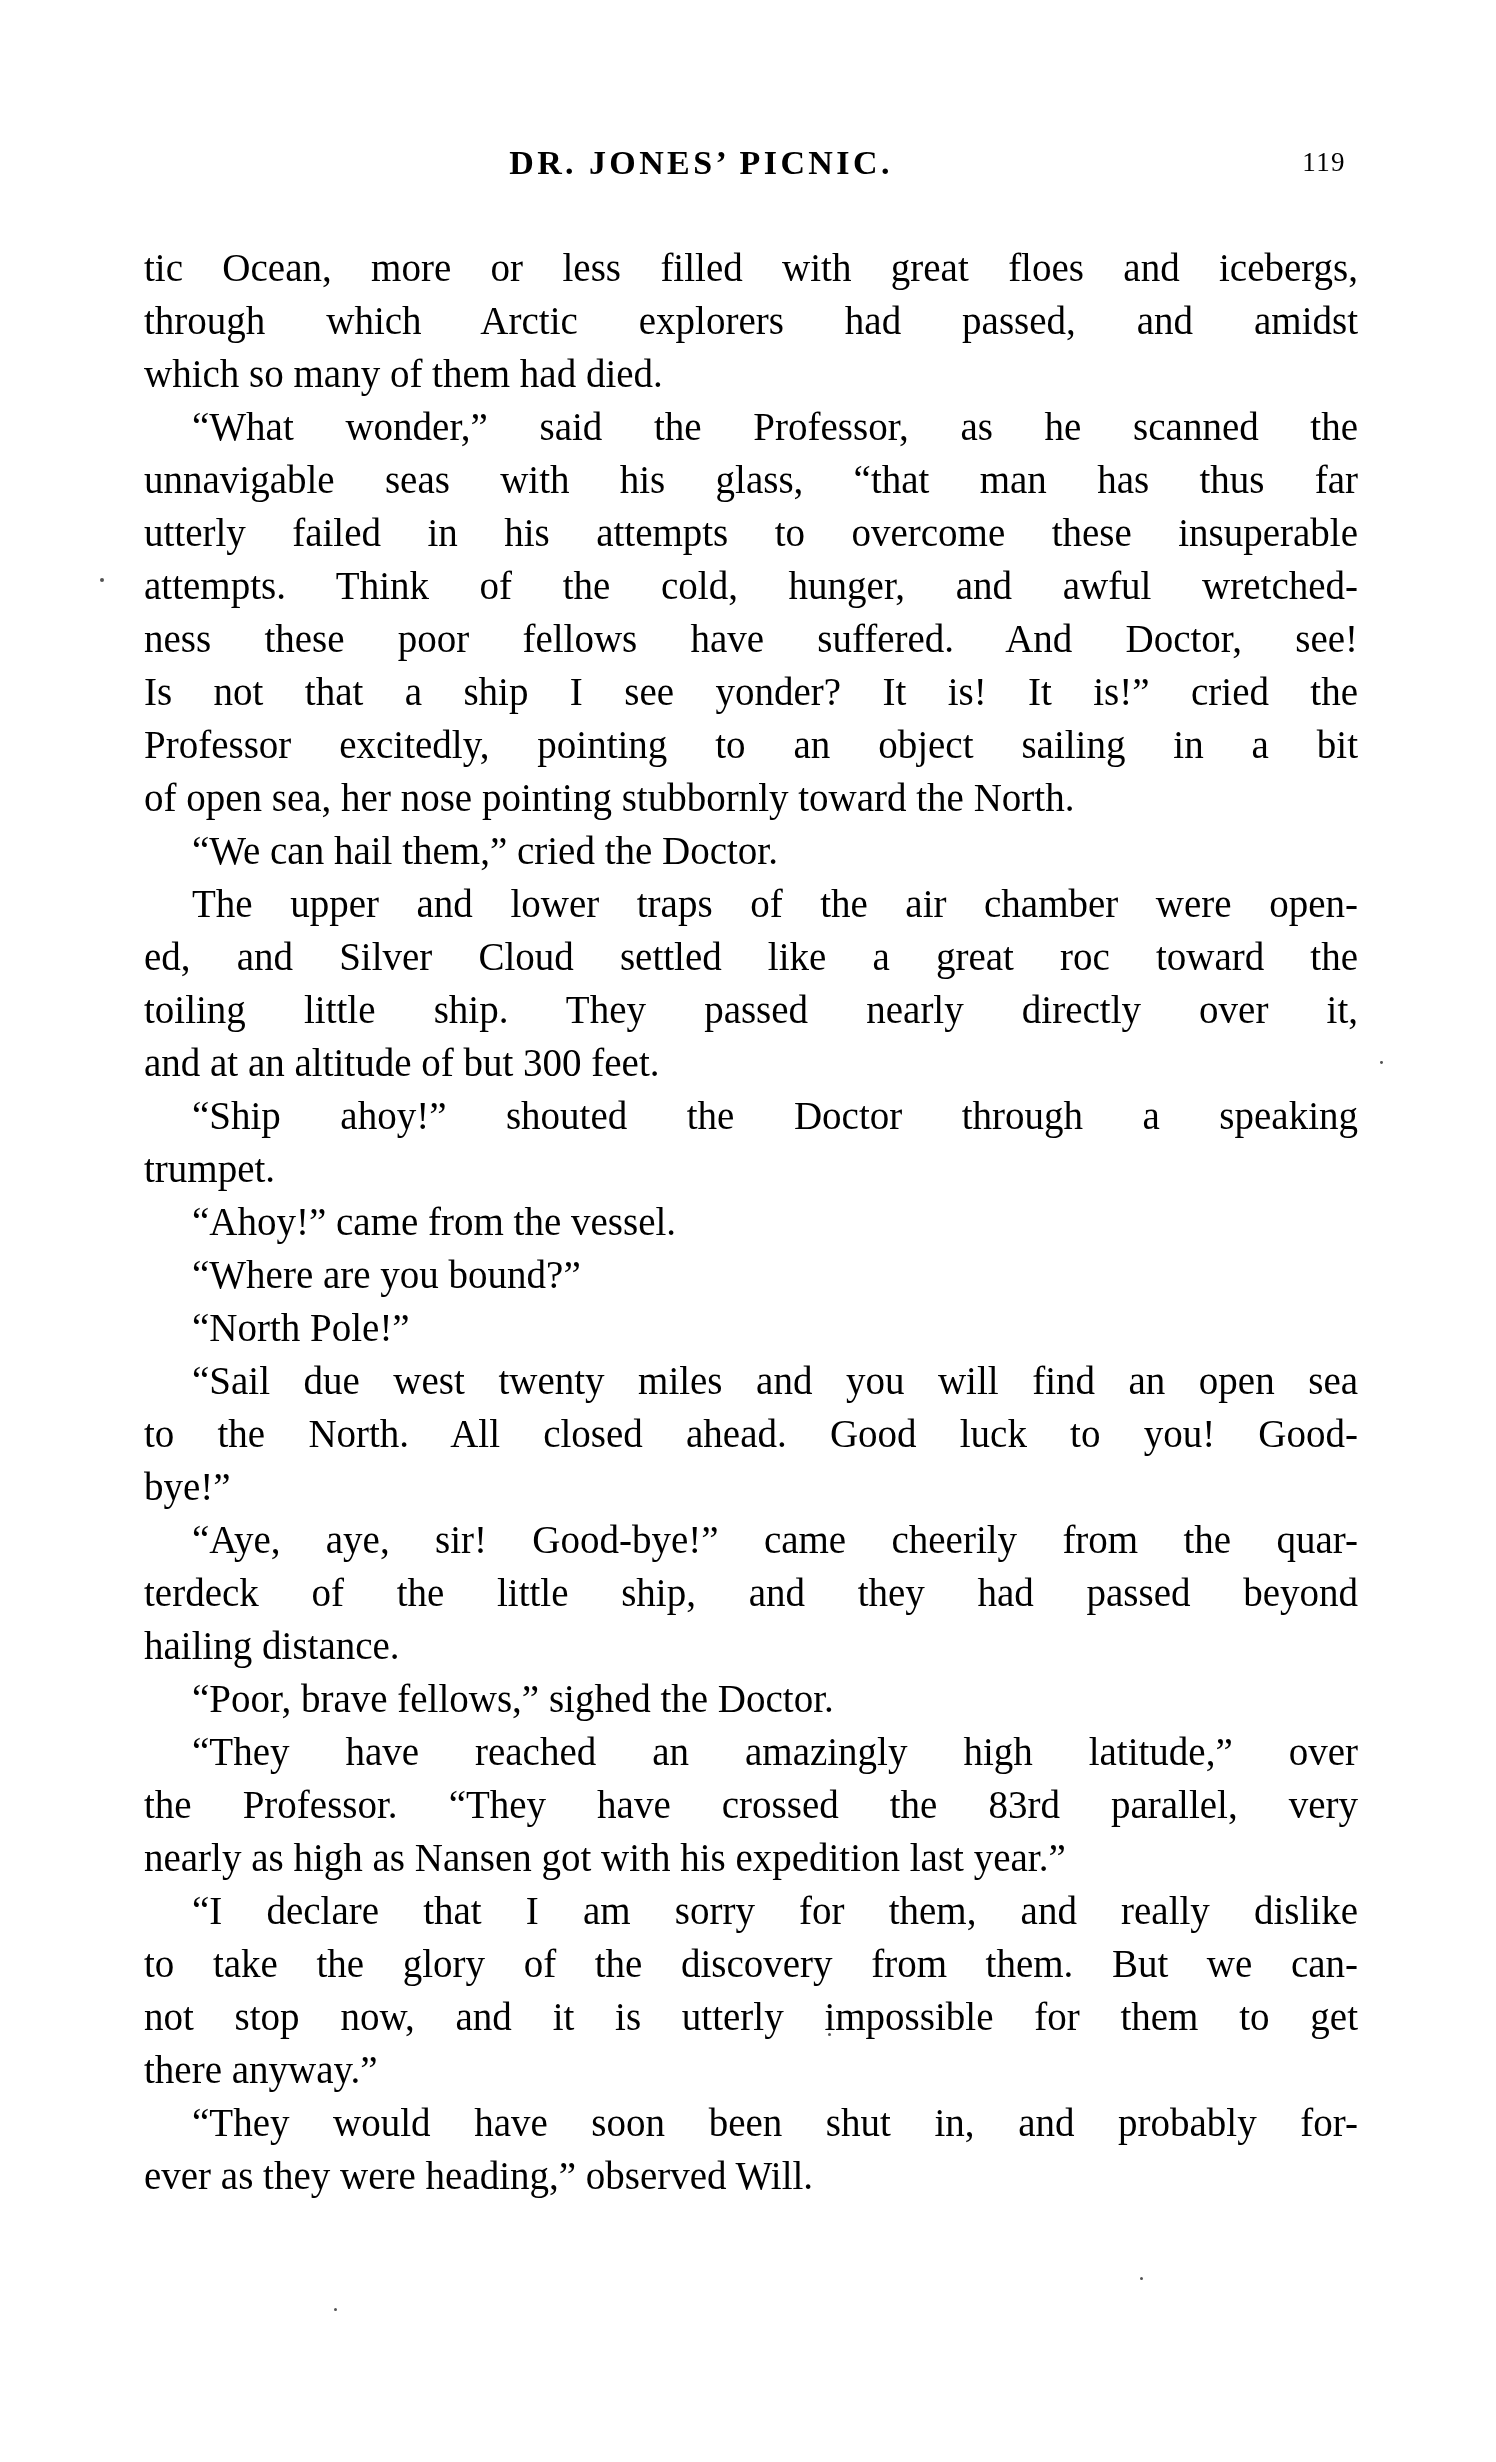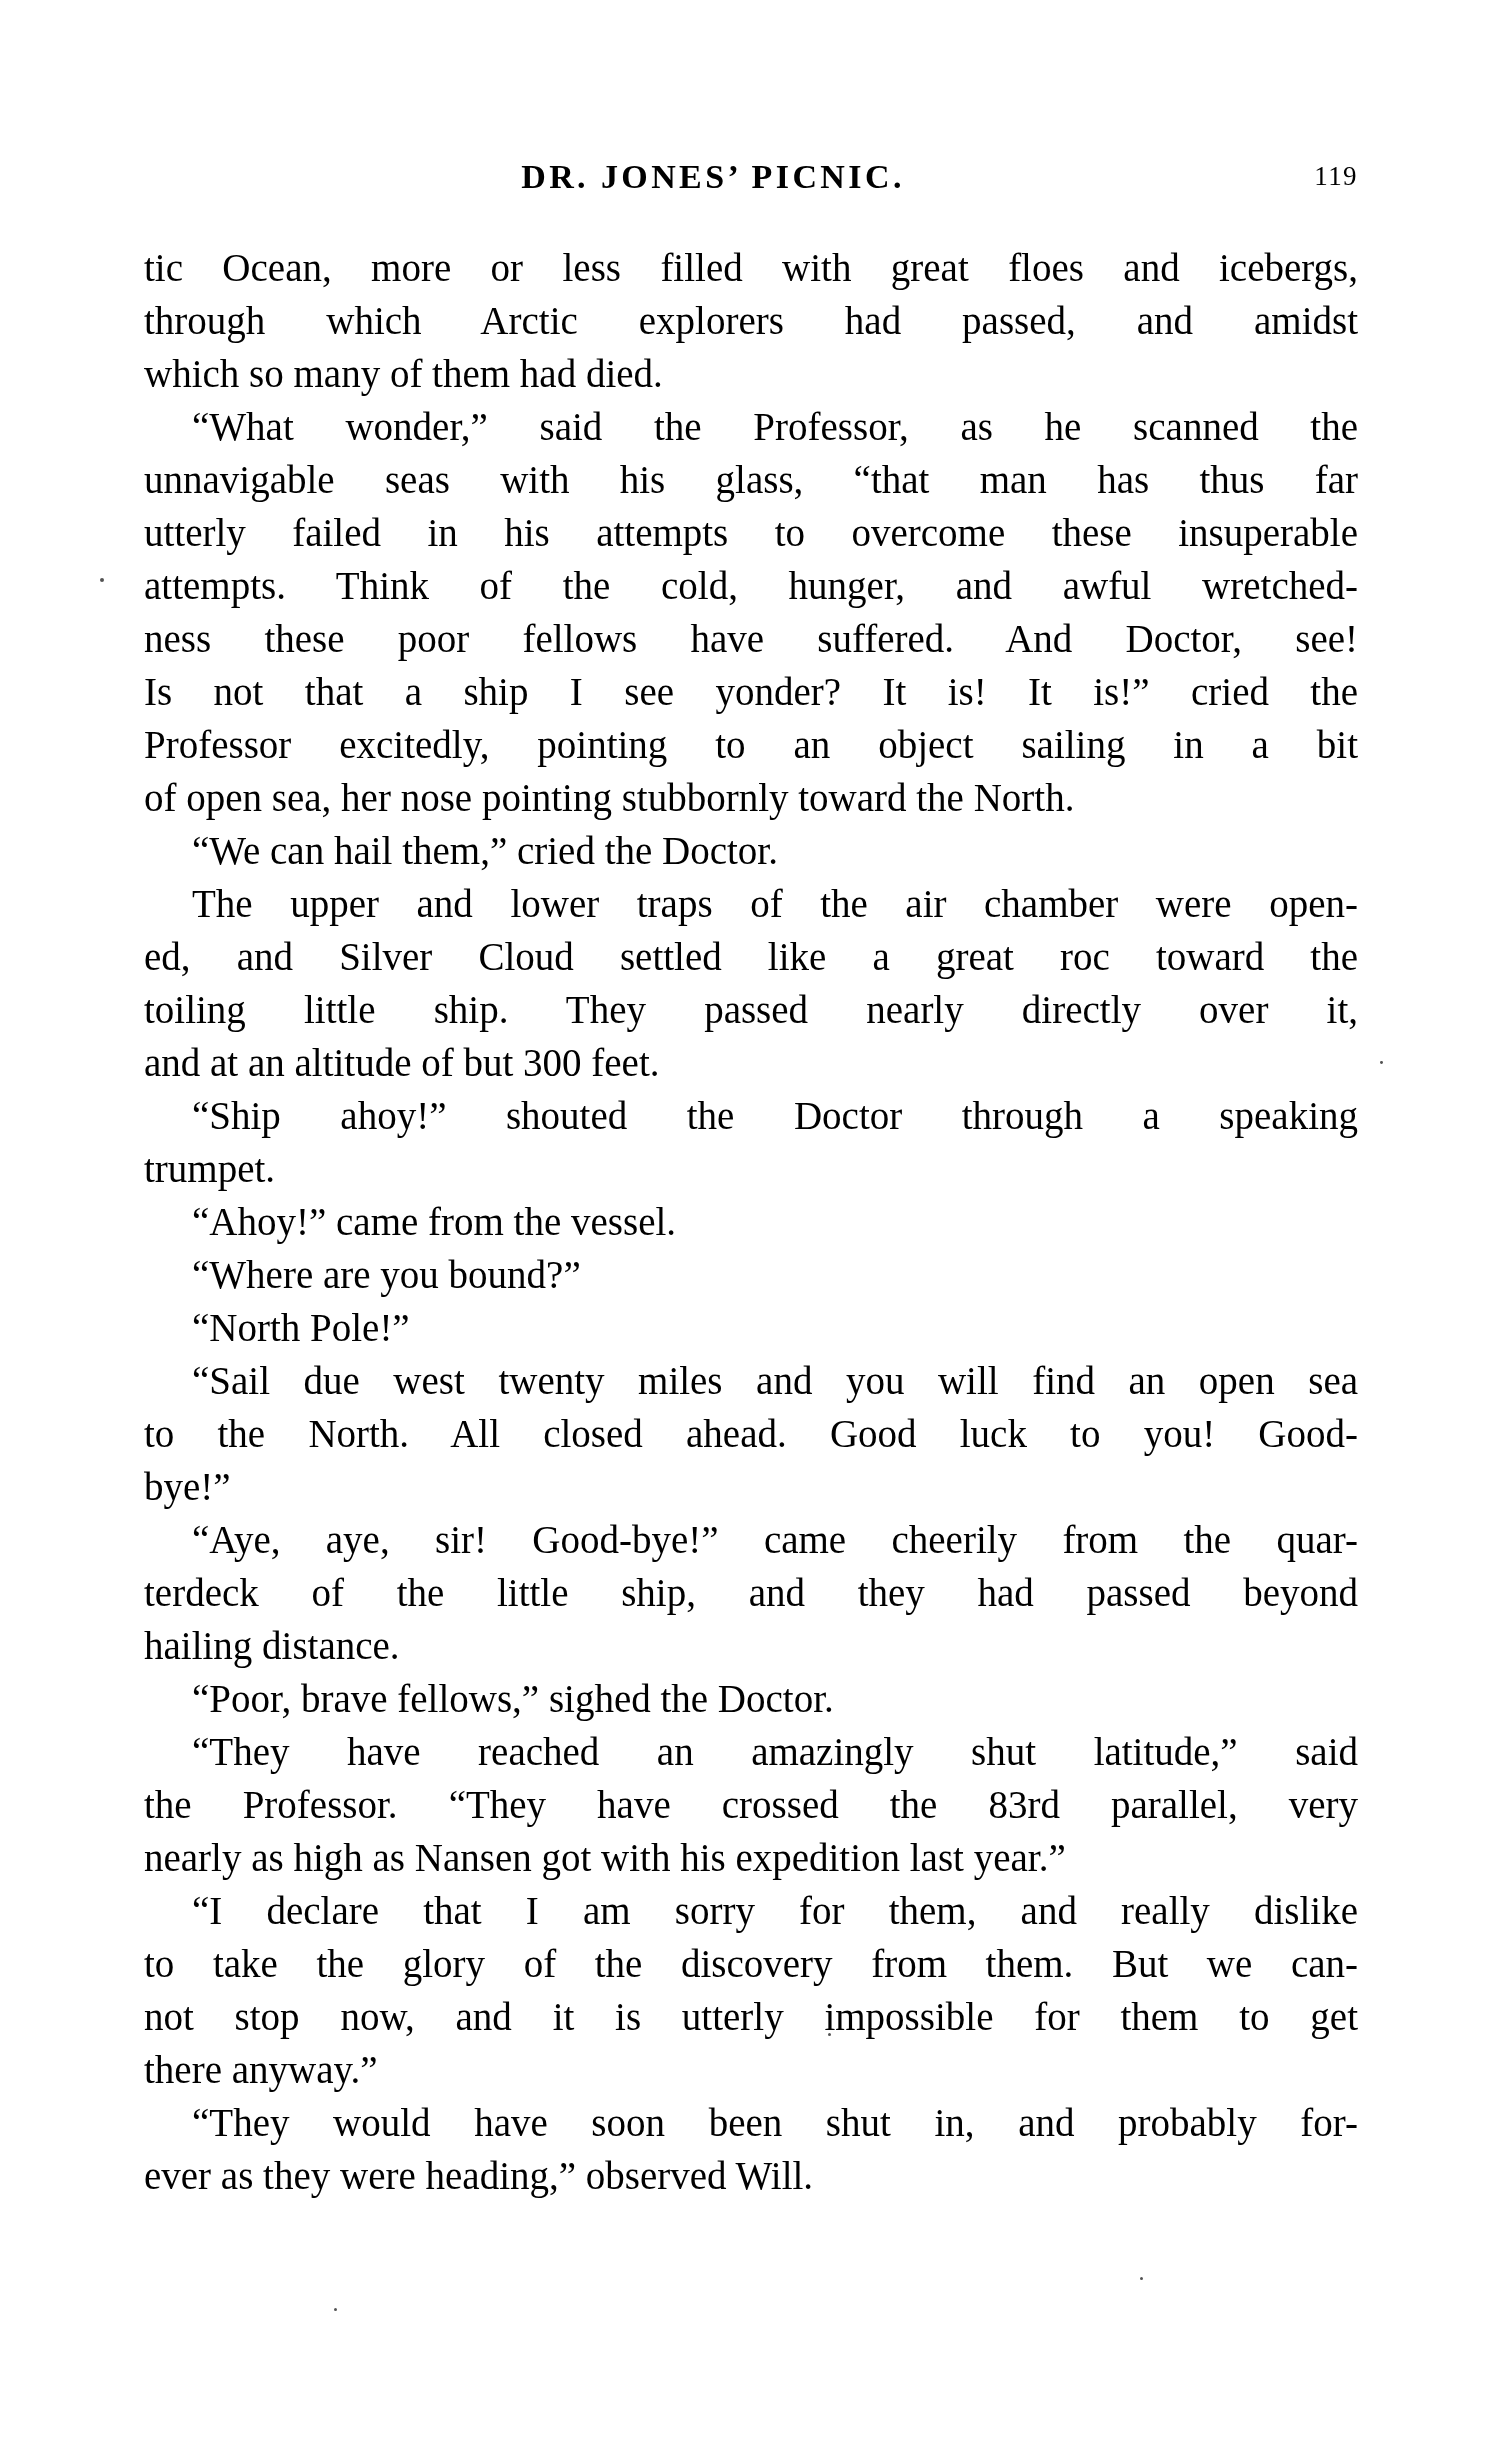--- a/index.html
+++ b/index.html
@@ -13,25 +13,24 @@
     height: 2462px;
     background: #ffffff;
     overflow: hidden;
     font-family: "Liberation Serif", "DejaVu Serif", serif;
     color: #000000;
   }
   
   .running-head {
     position: absolute;
     top: 141px;
-    left: 144px;
+    left: 132px;
     width: 1214px;
     height: 43px;
     line-height: 43px;
-    margin-top: 14px;
   }
   .running-head .title {
     position: absolute;
     left: 0;
     right: 76px;
     text-align: center;
     font-size: 34px;
     font-weight: bold;
     letter-spacing: 3.4px;
     white-space: nowrap;
@@ -132,21 +131,21 @@
       </div>
       <div class="para indent">
         <div class="line first">“Aye, aye, sir! Good-bye!” came cheerily from the quar-</div>
         <div class="line">terdeck of the little ship, and they had passed beyond</div>
         <div class="line last">hailing distance.</div>
       </div>
       <div class="para indent">
         <div class="line first last">“Poor, brave fellows,” sighed the Doctor.</div>
       </div>
       <div class="para indent">
-        <div class="line first">“They have reached an amazingly shut latitude,” said</div>
+        <div class="line first">“They have reached an amazingly high latitude,” over</div>
         <div class="line">the Professor. “They have crossed the 83rd parallel, very</div>
         <div class="line last">nearly as high as Nansen got with his expedition last year.”</div>
       </div>
       <div class="para indent">
         <div class="line first">“I declare that I am sorry for them, and really dislike</div>
         <div class="line">to take the glory of the discovery from them. But we can-</div>
         <div class="line">not stop now, and it is utterly impossible for them to get</div>
         <div class="line last">there anyway.”</div>
       </div>
       <div class="para indent">

